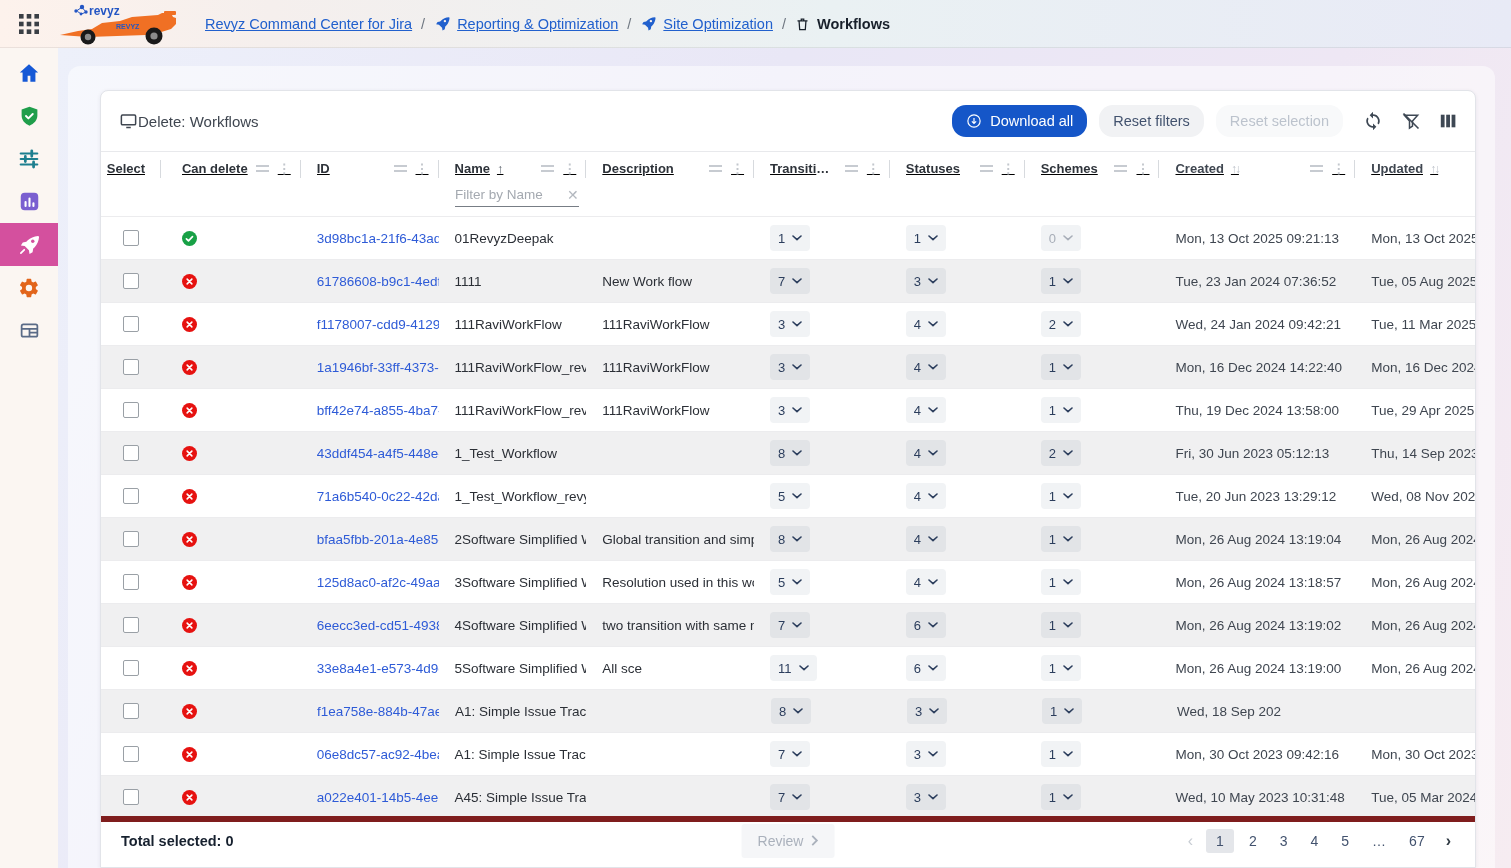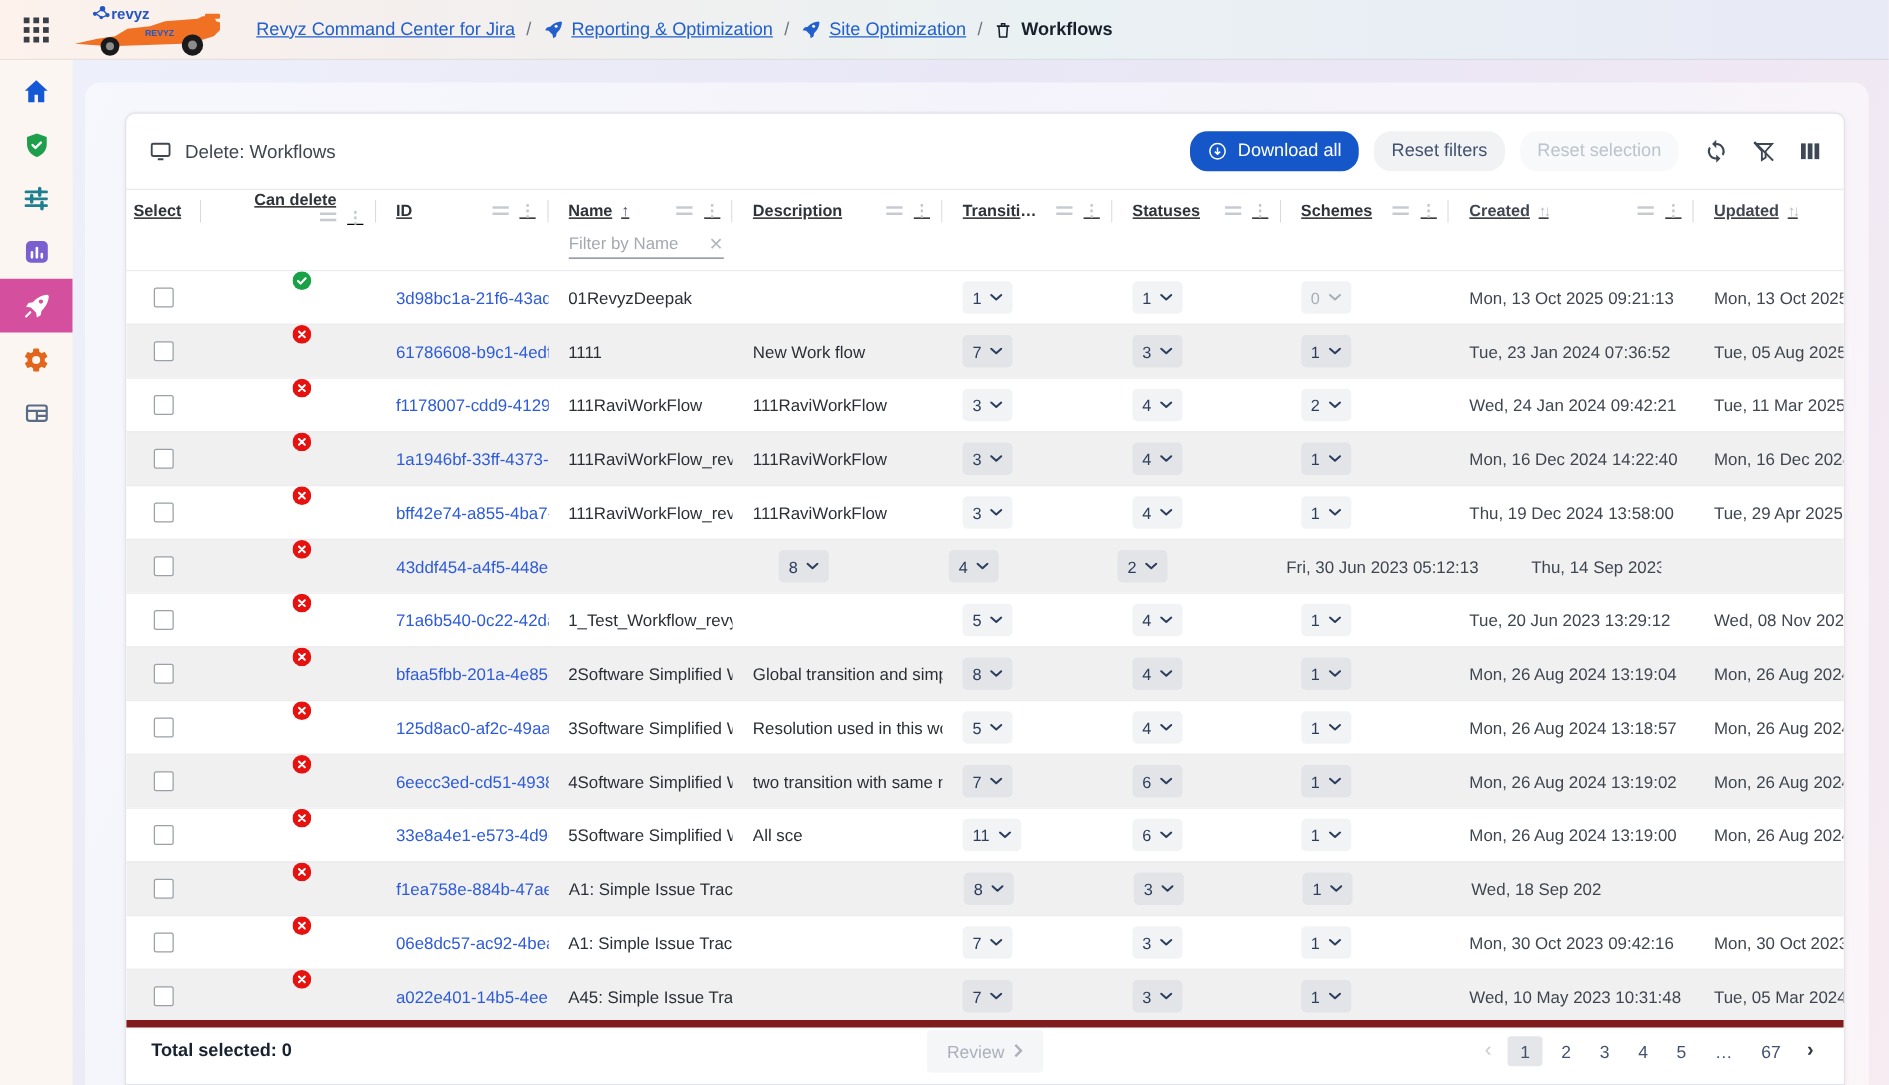--- a/index.html
+++ b/index.html
@@ -29,21 +29,21 @@
   .main { position:absolute; left:58px; top:48px; width:1453px; height:820px;
     background:linear-gradient(115deg,#edf0fa 0%,#e9e7f6 40%,#eee7f4 70%,#f6ecf1 100%); }
   .outer-panel { position:absolute; left:10px; top:18px; right:16px; bottom:0;
     background:rgba(255,255,255,.5); border-radius:12px 12px 0 0; }
   .card { position:absolute; left:42px; top:42px; width:1376px; bottom:0;
     background:#fff; border:1px solid #e2e4e9; border-radius:8px 8px 0 0;
     box-shadow:0 1px 4px rgba(25,25,60,.07); display:flex; flex-direction:column; overflow:hidden; }
 
   
   .card-header { height:60px; display:flex; align-items:center; padding:0 18px; flex:none; }
-  .card-title { display:flex; align-items:center; gap:10px; font-size:15px; color:#3f4650; }
+  .card-title { display:flex; align-items:center; font-size:15px; color:#3f4650; }
   .header-actions { margin-left:auto; display:flex; align-items:center; gap:12px; }
   .btn { border:none; border-radius:14px; height:32px; padding:0 14px; font-size:14.5px;
     font-family:inherit; display:inline-flex; align-items:center; gap:8px; cursor:pointer; }
   .btn-primary { background:#1556c8; color:#fff; }
   .btn-light { background:#f1f2f4; color:#42526e; }
   .btn-disabled { background:#f8f9fa; color:#bcc3cd; cursor:default; }
   .tool-icons { display:flex; align-items:center; gap:18px; margin-left:8px; }
   .tool-icons .ticon { display:flex; cursor:pointer; }
 
   
@@ -69,21 +69,21 @@
   .clear-x { color:#b3b8bf; font-size:14px; cursor:pointer; line-height:1; }
 
   
   .tbody { flex:1; overflow:hidden; }
   .trow { height:43px; display:flex; align-items:center; border-top:1px solid #ececee; background:#fff; }
   .trow.striped { background:#f0f0f1; }
   .td { height:100%; display:flex; align-items:center; padding-left:16px;
     overflow:hidden; white-space:nowrap; font-size:13.5px; color:#2b2f36; }
 
   .c-select { width:60px; justify-content:center; padding-left:0; }
-  .c-candelete { width:140px; padding-left:21px;flex-direction:column; }
+  .c-candelete { width:140px; padding-left:21px; }
   .c-id { width:138px; }
   .c-name { width:148px; }
   .c-desc { width:168px; }
   .c-trans { width:136px; }
   .c-stat { width:135px; }
   .c-schemes { width:135px; }
   .c-created { width:196px; color:#3f4650; }
   .c-updated { width:120px; color:#3f4650; }
 
   .checkbox { width:16px; height:16px; border:1.5px solid #9aa0a6; border-radius:2px;
@@ -595,20 +595,21 @@
           </div>
           <div class="td c-candelete">
             <svg width="15" height="15" viewBox="0 0 16 16">
               <circle cx="8" cy="8" r="8" fill="#e61210"></circle>
               <path d="M5.5 5.5l5 5M10.5 5.5l-5 5" stroke="#fff" stroke-width="1.7" stroke-linecap="round"></path>
             </svg>
           </div>
           <div class="td c-id">
             <a class="id-link">43ddf454-a4f5-448e-a</a>
           </div>
+          <div class="td c-name">1_Test_Workflow</div>
           <div class="td c-desc"></div>
           <div class="td c-trans">
             <span class="chip">
               <span>8</span>
               <svg width="10" height="6" viewBox="0 0 10 6">
                 <path d="M1 1l4 3.6L9 1" fill="none" stroke="currentColor" stroke-width="1.6" stroke-linecap="round" stroke-linejoin="round"></path>
               </svg>
             </span>
           </div>
           <div class="td c-stat">

